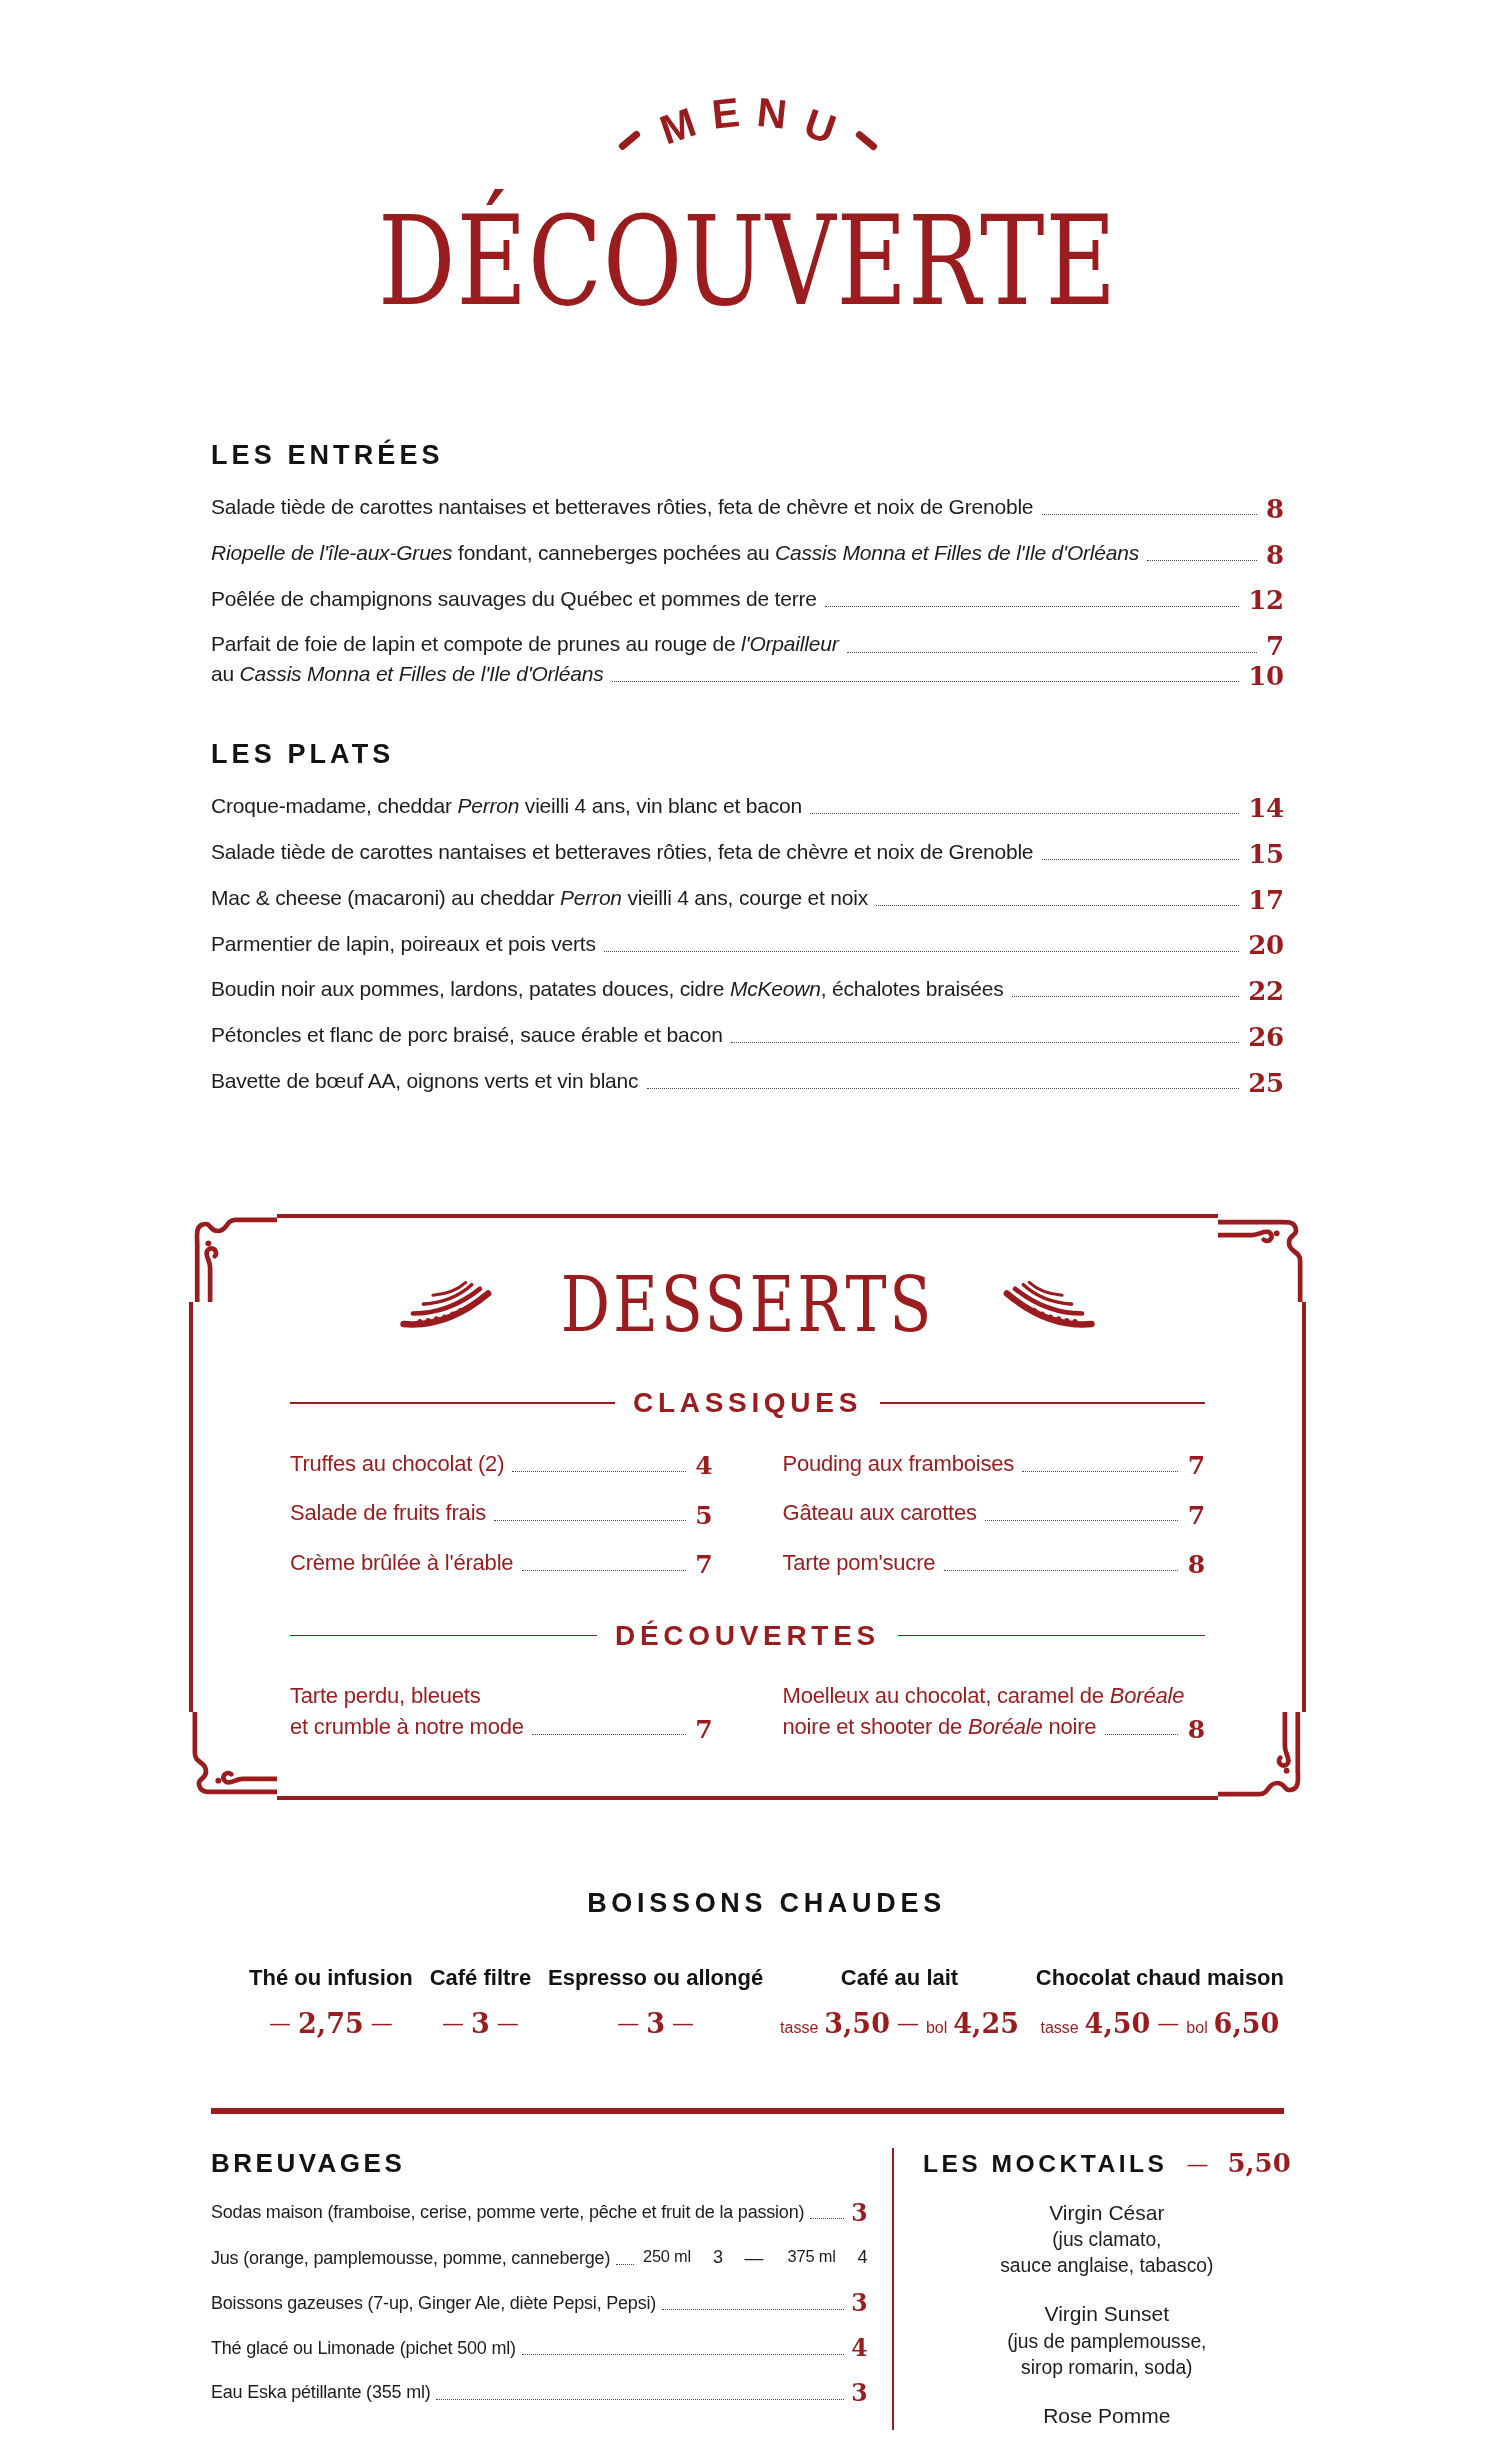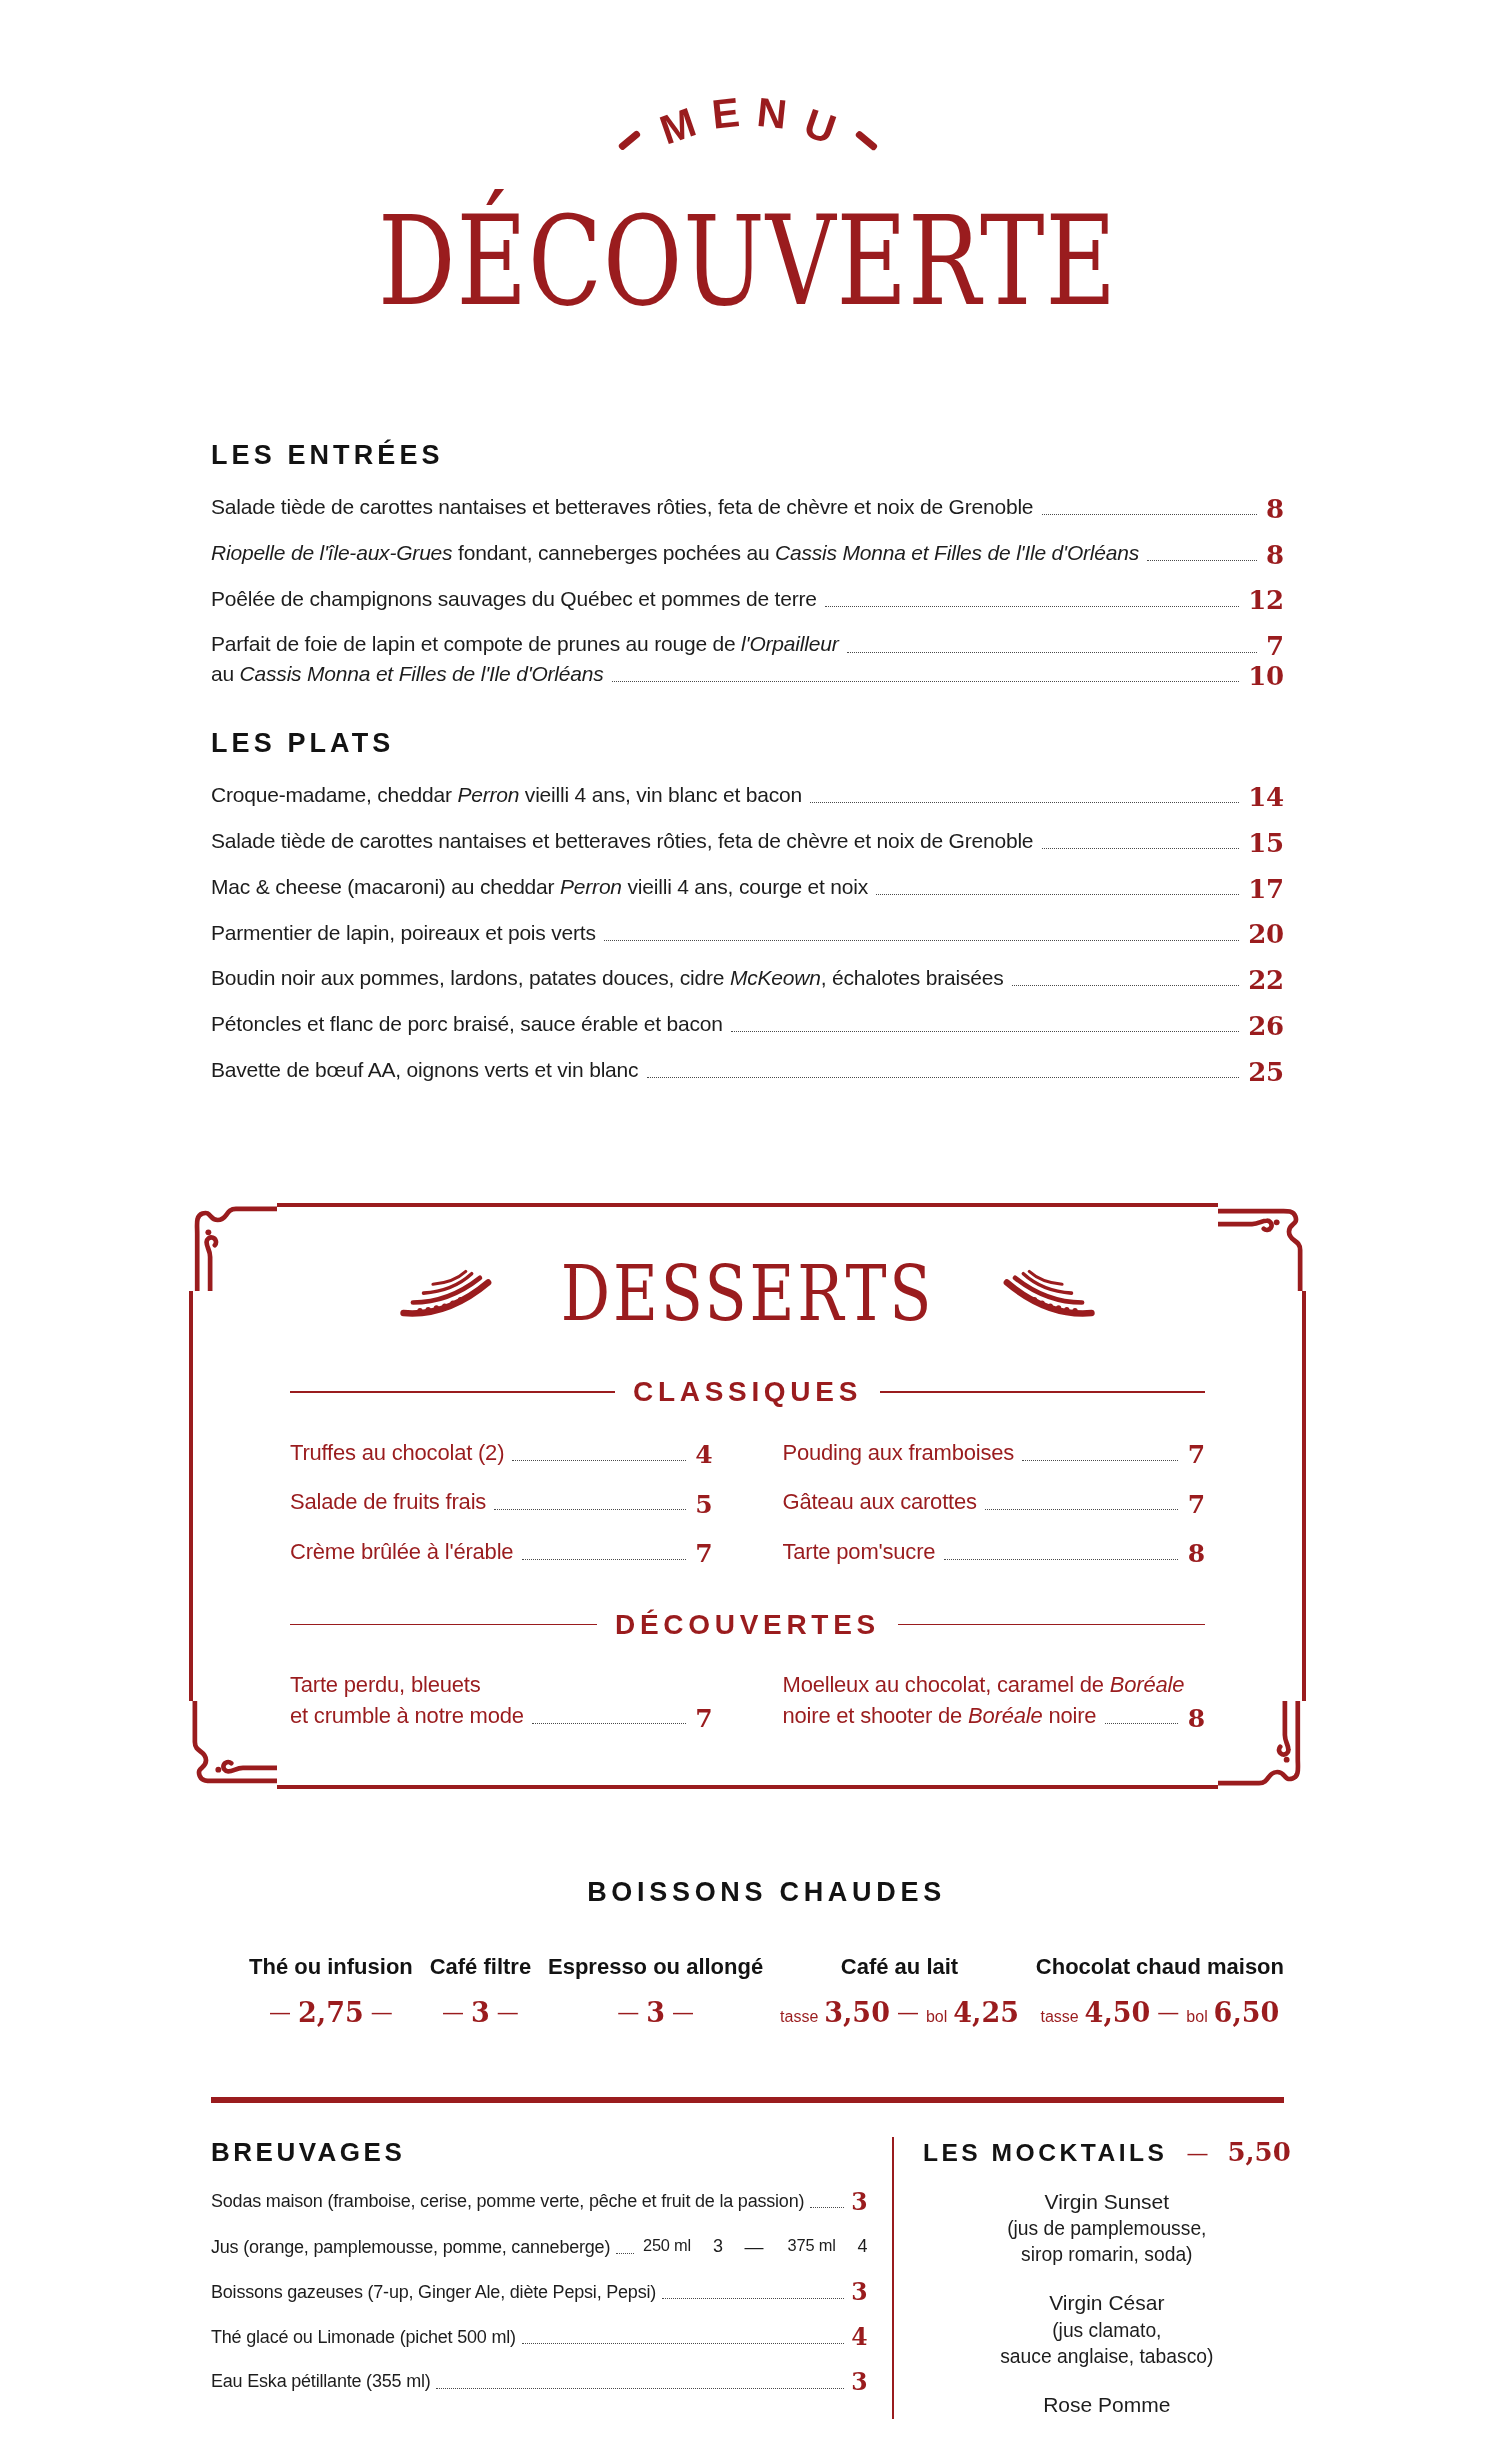--- a/index.html
+++ b/index.html
@@ -12,21 +12,21 @@
   .arc .al{display:inline-block;font-weight:700;font-size:41px;color:#9a1c1e;margin:0 8.8px;
            font-family:"Liberation Sans",sans-serif;}
   .arc .adash{display:inline-block;width:24.6px;height:7px;background:#9a1c1e;border-radius:2.9px;margin:0 10.6px;}
 
   .big-title{margin-top:10.6px;text-align:center;color:#9a1c1e;font-family:"DejaVu Serif",serif;
              font-size:124px;line-height:1;letter-spacing:1.2px;transform:scaleX(0.78);white-space:nowrap;}
 
   
   .sec-h{font-weight:700;font-size:27px;letter-spacing:4.1px;color:#131313;margin:0;}
   .entrees{margin-top:117px;}
-  .plats{margin-top:41px;}
+  .plats{margin-top:52px;}
 
   .mrow{display:flex;align-items:flex-end;margin-top:21px;font-size:21px;line-height:1.18;letter-spacing:-0.2px;}
   .mrow.first{margin-top:24.6px;}
   .line1{margin-top:21px;font-size:21px;line-height:1.18;letter-spacing:-0.2px;}
   .mrow.cont{margin-top:4.7px;}
   .it{font-style:italic;}
   .mname{white-space:nowrap;}
   .lead{flex:1;border-bottom:1.8px dotted #4a4a4a;margin:0 9.4px 4.7px 8.2px;min-width:17.6px;}
   .price{font-family:"DejaVu Serif",serif;font-weight:700;color:#9a1c1e;font-size:26px;line-height:0.85;}
 
@@ -383,30 +383,30 @@
           </div>
       </div>
       <div class="bright">
         <div class="mk-h">
           <span class="mk-title">LES MOCKTAILS</span>
           <span class="mk-dash">—</span>
           <span class="mk-price">5,50</span>
         </div>
         <div id="mocktails-list">
             <div class="mk-item">
+              <div class="mk-name">Virgin César</div>
+              <div class="mk-det">(jus clamato,</div>
+              <div class="mk-det">sauce anglaise, tabasco)</div>
+            </div>
+            <div class="mk-item">
               <div class="mk-name">Virgin Sunset</div>
               <div class="mk-det">(jus de pamplemousse,</div>
               <div class="mk-det">sirop romarin, soda)</div>
             </div>
             <div class="mk-item">
-              <div class="mk-name">Virgin César</div>
-              <div class="mk-det">(jus clamato,</div>
-              <div class="mk-det">sauce anglaise, tabasco)</div>
-            </div>
-            <div class="mk-item">
               <div class="mk-name">Rose Pomme</div>
             </div>
           </div>
       </div>
     </div>
 
   </div>
 </div>
 
 

